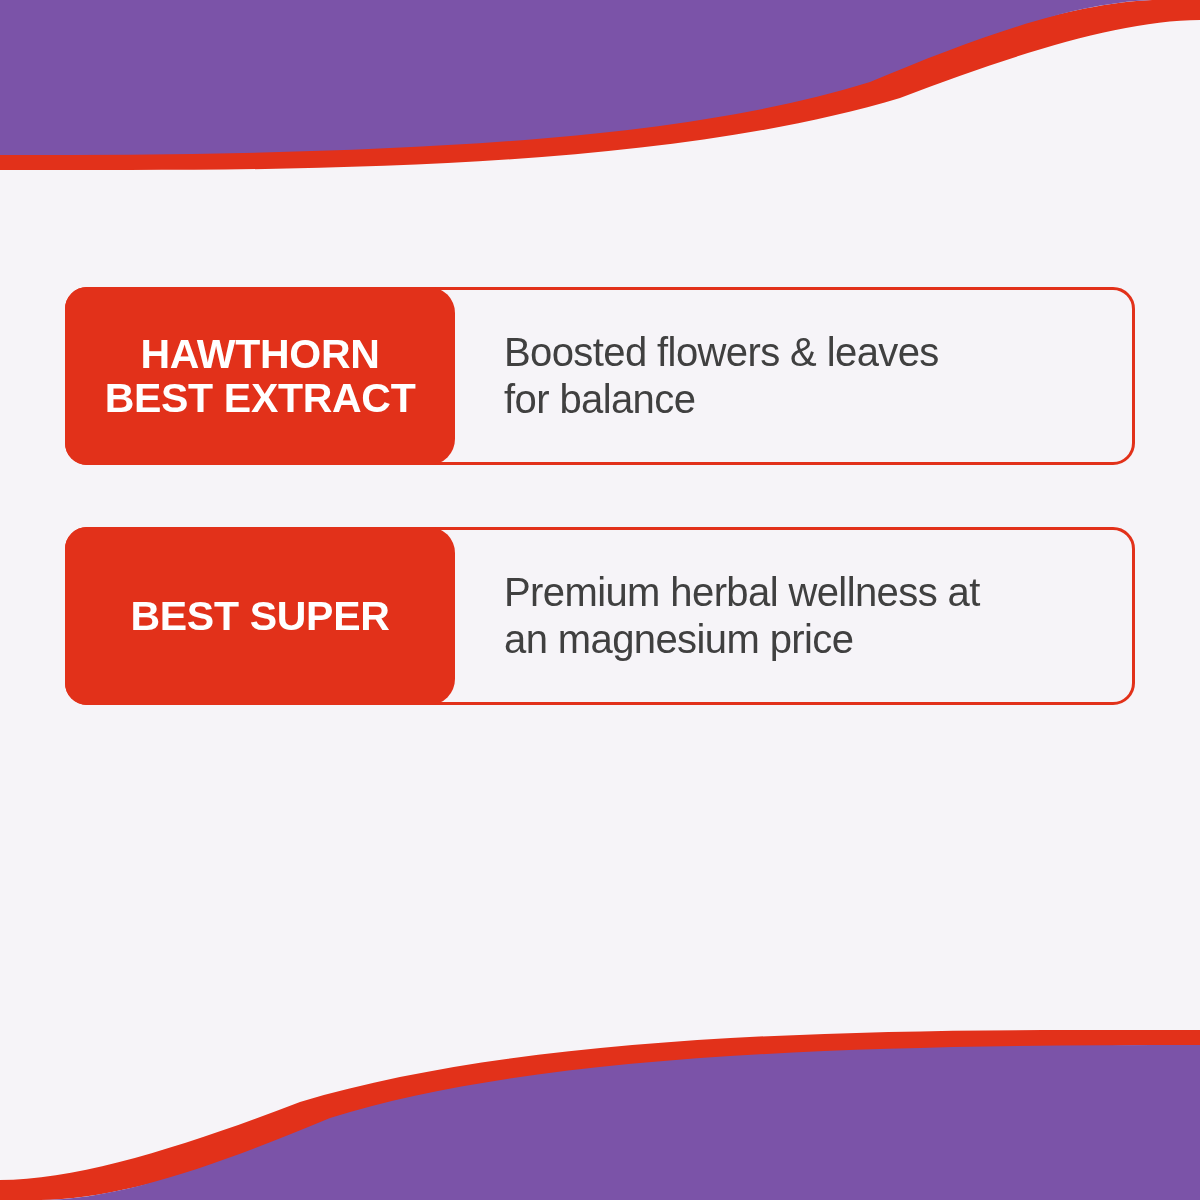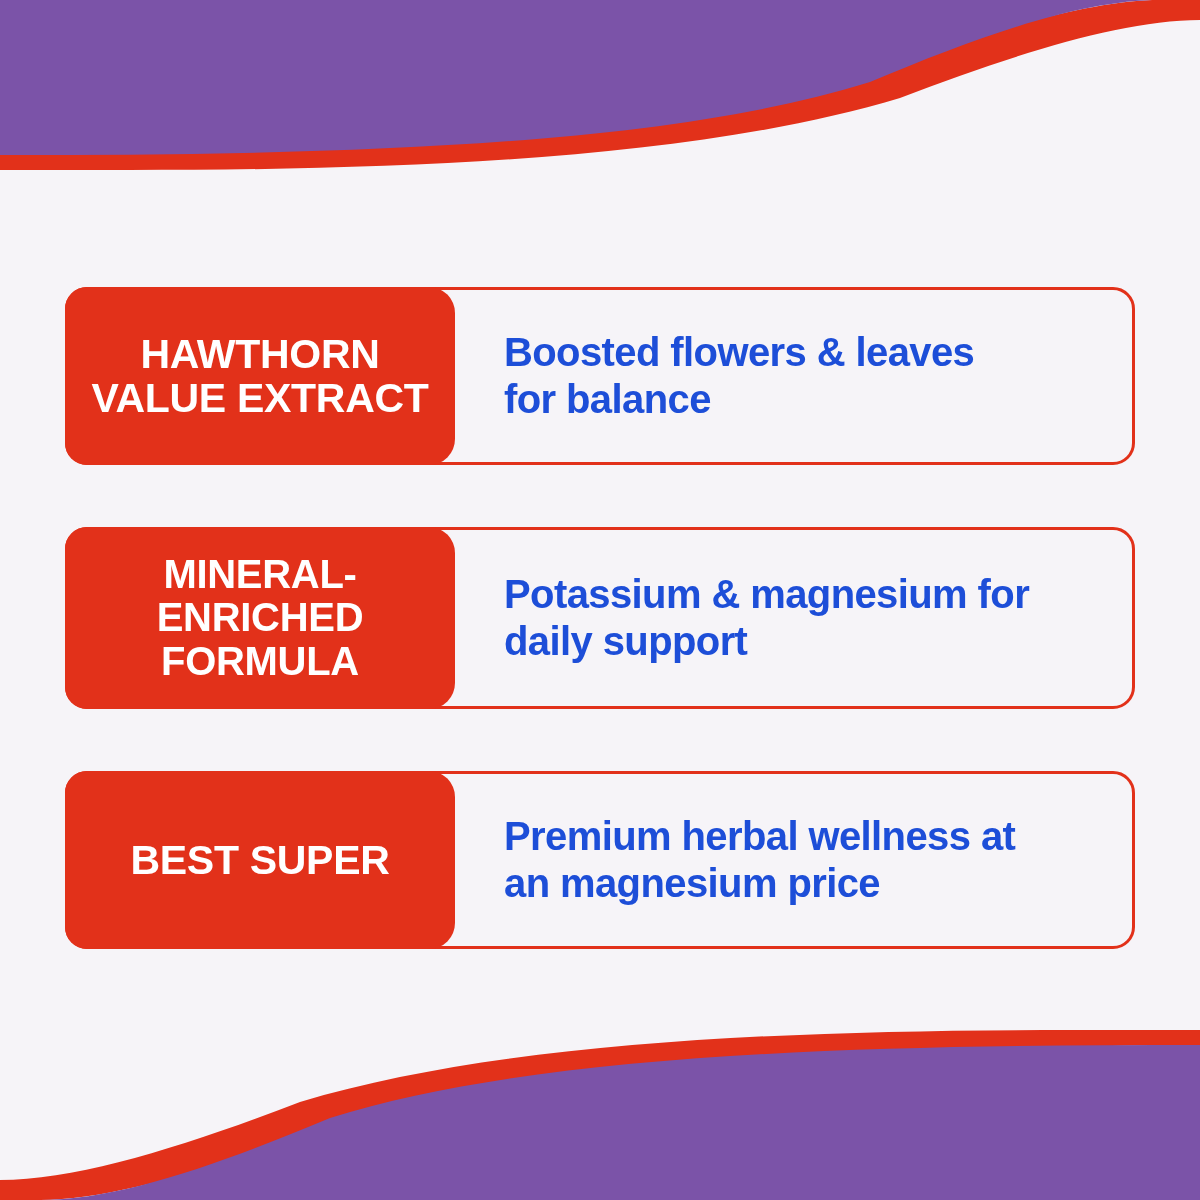--- a/index.html
+++ b/index.html
@@ -94,23 +94,23 @@
   .desc {
     margin-left: 390px;
     flex: 1;
     display: flex;
     align-items: center;
     padding: 0 34px 0 46px;
     box-sizing: border-box;
   }
 
   .desc-text {
-    color: #1d4ed8;
+    color: #404040;
     font-family: "Liberation Sans", sans-serif;
-    font-weight: bold;
+    font-weight: normal;
     font-size: 40px;
     line-height: 1.18;
     letter-spacing: -0.6px;
     white-space: pre-line;
   }
 </style>
 </head>
 <body>
 
 <div id="stage">
@@ -120,39 +120,28 @@
       <path fill="#e2311a" d="M0,170 L0,155 C260,155 640,126 880,62 C1000,30 1090,0 1160,0 L1200,0 L1200,20 C1120,20 1010,56 900,98 C700,158 420,170 130,170 Z"></path>
       <path fill="#7b53a8" d="M0,0 L1160,0 C1080,0 980,36 870,82 C660,148 330,155 0,155 Z"></path>
     </svg>
   </div>
 
   <div class="cards">
 
     <div class="card card-1">
       <div class="label">
         <div class="label-text">HAWTHORN
-VALUE EXTRACT</div>
+BEST EXTRACT</div>
       </div>
       <div class="desc">
         <div class="desc-text">Boosted flowers &amp; leaves
 for balance</div>
       </div>
     </div>
 
-    <div class="card card-2">
-      <div class="label">
-        <div class="label-text">MINERAL-
-ENRICHED
-FORMULA</div>
-      </div>
-      <div class="desc">
-        <div class="desc-text">Potassium &amp; magnesium for
-daily support</div>
-      </div>
-    </div>
 
     <div class="card card-3">
       <div class="label">
         <div class="label-text">BEST SUPER</div>
       </div>
       <div class="desc">
         <div class="desc-text">Premium herbal wellness at
 an magnesium price</div>
       </div>
     </div>

